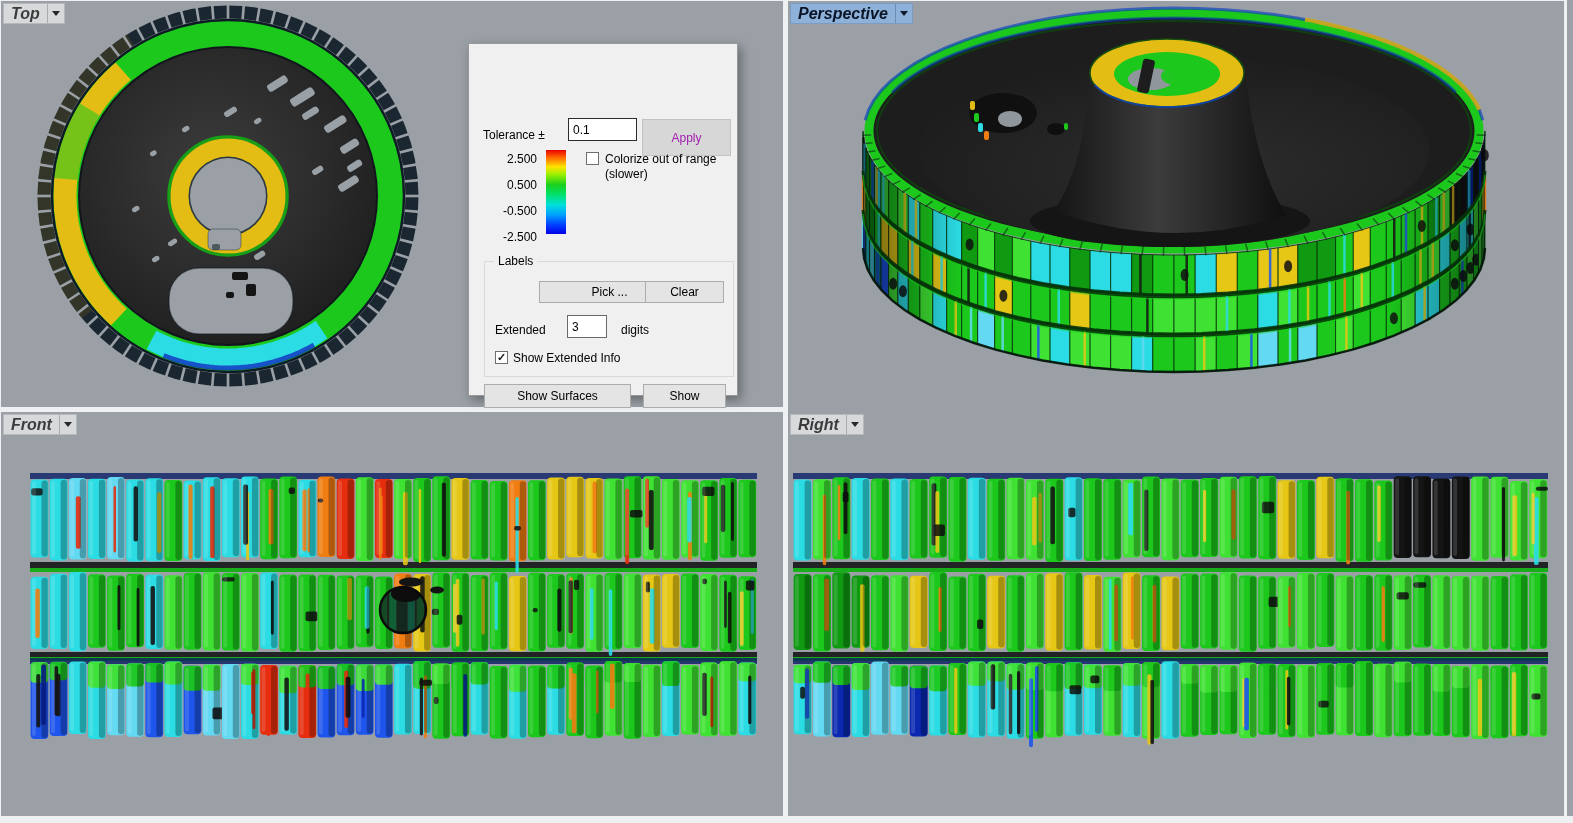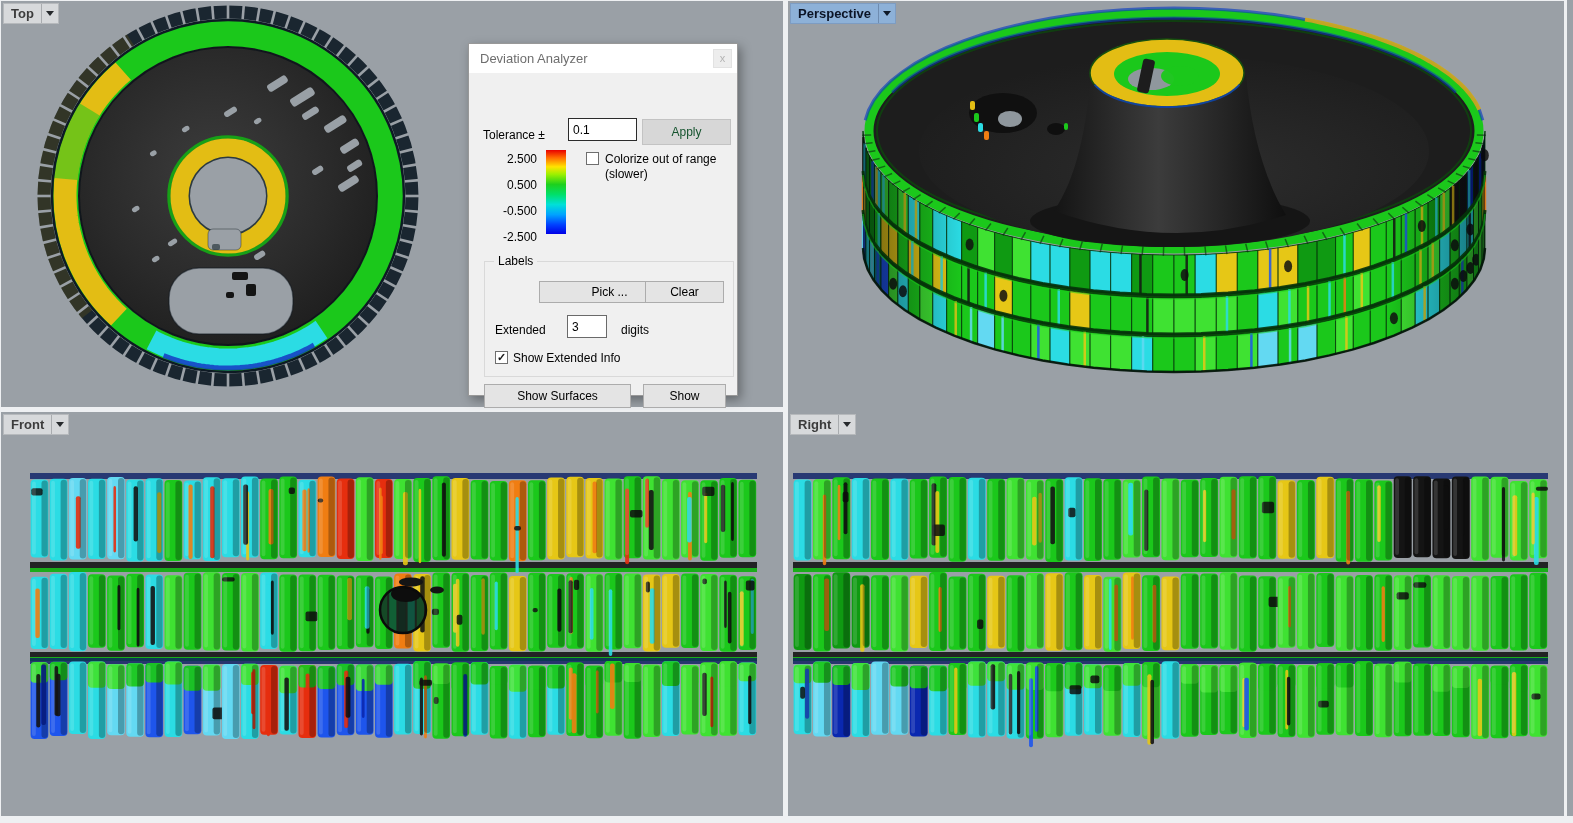--- a/index.html
+++ b/index.html
@@ -3,42 +3,42 @@
 <meta charset="utf-8">
 <style>
   html,body{margin:0;padding:0;background:#dfe2e5;font-family:"Liberation Sans",sans-serif;}
   .workspace{position:relative;width:1573px;height:823px;background:#eef0f2;overflow:hidden;}
   .viewport{position:absolute;background:#9aa0a6;overflow:hidden;}
   .viewport svg{position:absolute;left:0;top:0;}
   .right-strip{position:absolute;left:1567px;top:0;width:6px;height:816px;background:#9ba1a7;}
   
   .vp-tab{position:absolute;top:2px;left:2px;height:21px;display:flex;align-items:center;
     background:#d7d9db;border:1px solid #b6b9bc;box-sizing:border-box;z-index:5;
-    font-size:13px;font-weight:bold;color:#3c3c3c;cursor:default;}
+    font-size:16px;font-weight:bold;color:#3c3c3c;cursor:default;font-style:italic;}
   .vp-tab .lbl{padding:0 7px;line-height:19px;}
   .vp-tab .sep{width:1px;align-self:stretch;background:#a9acaf;}
   .vp-tab .arr{width:16px;height:100%;display:flex;align-items:center;justify-content:center;}
   .tri{width:0;height:0;border-left:4px solid transparent;border-right:4px solid transparent;border-top:5px solid #26292c;}
   .vp-tab.active{background:#8db1d8;border-color:#7d9cc2;color:#0b1426;}
   .vp-tab.active .sep{background:#6e8cb0;}
   .vp-tab.active .tri{border-top-color:#101a28;}
   
   .dialog{position:absolute;left:468px;top:43px;width:270px;height:353px;background:#f0f0f0;
     border:1px solid #989898;box-shadow:3px 4px 10px rgba(0,0,0,.35);z-index:20;box-sizing:border-box;}
   .dlg-title{position:relative;height:29px;background:#ffffff;display:flex;align-items:center;
     padding-left:11px;font-size:13px;color:#6e6e6e;}
   .dlg-close{position:absolute;right:5px;top:5px;width:19px;height:19px;background:#ededed;
     border:1px solid #e2e2e2;color:#b4b4b4;font-size:11px;line-height:17px;text-align:center;box-sizing:border-box;}
   .dlg-body{position:absolute;left:0;top:29px;right:0;bottom:0;font-size:12px;color:#000;}
   .dlg-body .abs{position:absolute;}
   .lbl-tol{left:14px;top:55px;}
   .inp-tol{left:99px;top:45px;width:59px;height:19px;border:1px solid #2b2b2b;font:12px "Liberation Sans",sans-serif;padding:1px 4px;}
   .btn{position:absolute;background:#e4e4e4;border:1px solid #acacac;font:12px "Liberation Sans",sans-serif;
     color:#000;padding:0;text-align:center;box-sizing:border-box;}
-  .btn-apply{left:173px;top:46px;width:89px;height:26px;background:#d7d7d7;border-color:#c3c3c3;color:#14532d;}
+  .btn-apply{left:173px;top:46px;width:89px;height:37px;background:#d7d7d7;border-color:#c3c3c3;color:#a21caf;}
   .scale-bar{left:77px;top:77px;width:20px;height:84px;}
   .scale-lbl{width:60px;left:8px;text-align:right;}
   .cb{width:13px;height:13px;background:#fff;border:1px solid #6e6e6e;box-sizing:border-box;}
   .cb .chk{font-style:normal;font-weight:bold;font-size:11px;line-height:11px;display:block;text-align:center;color:#1a1a1a;}
   .group{left:15px;top:188px;width:248px;height:114px;border:1px solid #d9d9d9;}
   .legend{position:absolute;left:9px;top:-8px;background:#f0f0f0;padding:0 4px;}
   .btn-pick{left:10px;top:19px;width:141px;height:22px;margin-left:44px;}
   .btn-clear{left:160px;top:19px;width:79px;height:22px;}
   .lbl-prec{left:10px;top:61px;}
   .inp-prec{left:82px;top:53px;width:30px;height:19px;border:1px solid #6a6a6a;font:12px "Liberation Sans",sans-serif;padding:1px 4px;}
@@ -1469,24 +1469,20 @@
       <span class="sep"></span>
       <span class="arr">
           <i class="tri"></i>
         </span>
     </div>
   </div>
 
   <div class="right-strip"></div>
 
   <div class="dialog">
-    <div class="dlg-title">
-      <span>Deviation Analyzer</span>
-      <span class="dlg-close">x</span>
-    </div>
     <div class="dlg-body">
       <span class="abs lbl-tol">Tolerance ±</span>
       <input class="abs inp-tol" value="0.1" style="">
       <button class="btn btn-apply" disabled="">Apply</button>
 
       <div class="abs scale-bar" id="scale-bar" style="background: linear-gradient(rgb(232, 0, 0) 0%, rgb(255, 106, 0) 9%, rgb(255, 228, 0) 20%, rgb(156, 240, 0) 29%, rgb(29, 208, 29) 41%, rgb(0, 224, 106) 53%, rgb(0, 224, 216) 65%, rgb(0, 162, 255) 77%, rgb(0, 64, 255) 89%, rgb(0, 0, 230) 100%);"></div>
       <span class="abs scale-lbl" style="top:79px">2.500</span>
       <span class="abs scale-lbl" style="top:105px">0.500</span>
       <span class="abs scale-lbl" style="top:131px">-0.500</span>
       <span class="abs scale-lbl" style="top:157px">-2.500</span>

